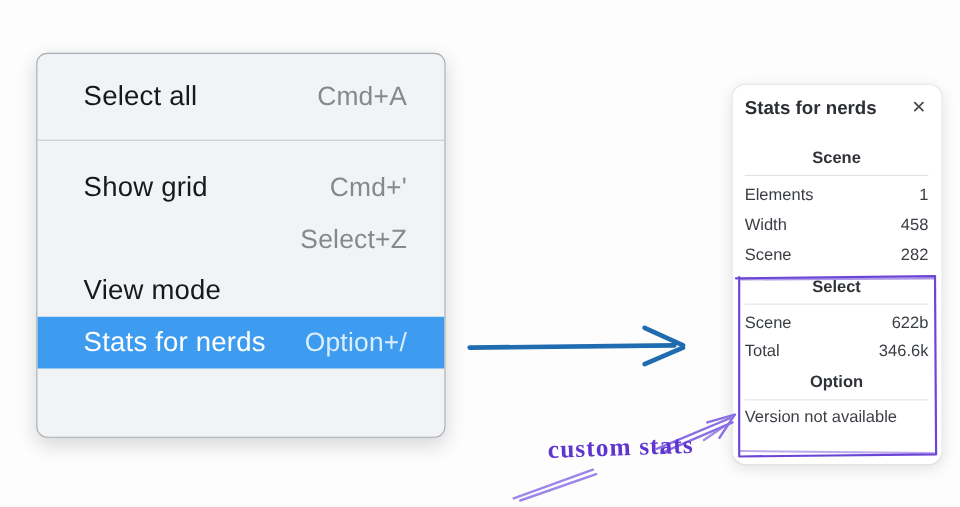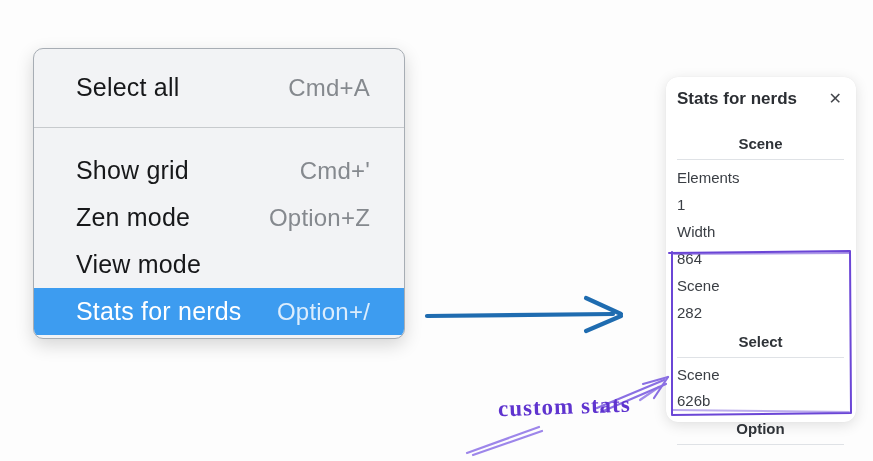--- a/index.html
+++ b/index.html
@@ -8,21 +8,21 @@
     position: relative;
     background: #fdfdfd;
     font-family: "Liberation Sans", sans-serif;
     overflow: hidden;
   }
 
   
   .menu {
     position: absolute;
     left: 33px; top: 48px;
-    width: 372px; height: 291px;
+    width: 372px; height: 350px;
     background: #f2f3f5;
     border: 1.5px solid #a7adb4;
     border-radius: 10px;
     box-shadow: 0 6px 18px rgba(0,0,0,0.16);
     overflow: hidden;
   }
   .menu-group-top { padding-top: 15px; padding-bottom: 16px; }
   .menu-divider { border-top: 1px solid #c7cacd; }
   .menu-group-bottom { padding-top: 19px; padding-bottom: 16px; }
   .menu-row {
@@ -81,21 +81,20 @@
   .h-storage { margin-top: 7px; }
   .h-version { margin-top: 6px; }
   .stats-divider { border: none; border-top: 1px solid #dfe2e6; margin-top: 7px; }
   .stat-rows { margin-top: 4px; }
   .stat-row {
     display: flex;
     justify-content: space-between;
     font-size: 15px;
     line-height: 27px;
     color: #3a3e44;
-    flex-direction: column;
   }
   .storage-rows .stat-row { line-height: 26px; }
   .version-note { font-size: 15px; margin-top: 7px; color: #3a3e44; }
 
   
   .overlay {
     position: absolute;
     left: 0; top: 0;
     width: 873px; height: 461px;
     pointer-events: none;
@@ -123,22 +122,21 @@
       <span class="shortcut">Cmd+A</span>
     </div>
   </div>
   <div class="menu-divider"></div>
   <div class="menu-group-bottom">
     <div class="menu-row">
       <span>Show grid</span>
       <span class="shortcut">Cmd+'</span>
     </div>
     <div class="menu-row">
-      <span>Zen mode</span>
-      <span class="shortcut">Option+Z</span>
+      <span class="shortcut">Select+Z</span>
     </div>
     <div class="menu-row">
       <span>View mode</span>
     </div>
     <div class="menu-row highlighted">
       <span>Stats for nerds</span>
       <span class="shortcut">Option+/</span>
     </div>
   </div>
 </div>
@@ -151,39 +149,44 @@
 
   <div class="section-heading h-scene">Scene</div>
   <hr class="stats-divider">
   <div class="stat-rows">
     <div class="stat-row">
       <span>Elements</span>
       <span>1</span>
     </div>
     <div class="stat-row">
       <span>Width</span>
-      <span>864</span>
+      <span>458</span>
     </div>
     <div class="stat-row">
       <span>Scene</span>
       <span>282</span>
     </div>
   </div>
 
   <div class="section-heading h-storage">Select</div>
   <hr class="stats-divider">
   <div class="stat-rows storage-rows">
     <div class="stat-row">
       <span>Scene</span>
-      <span>626b</span>
+      <span>622b</span>
+    </div>
+    <div class="stat-row">
+      <span>Total</span>
+      <span>346.6k</span>
     </div>
   </div>
 
   <div class="section-heading h-version">Option</div>
   <hr class="stats-divider">
+  <div class="version-note">Version not available</div>
 </div>
 
 <svg class="overlay" viewBox="0 0 873 461" xmlns="http://www.w3.org/2000/svg">
 
   <g stroke="#1f6cb0" stroke-width="4.2" stroke-linecap="round" fill="none">
     <path d="M 427 316 L 613 314"></path>
     <path d="M 586 298 L 621 314"></path>
     <path d="M 586 331 L 621 316"></path>
   </g>
 

